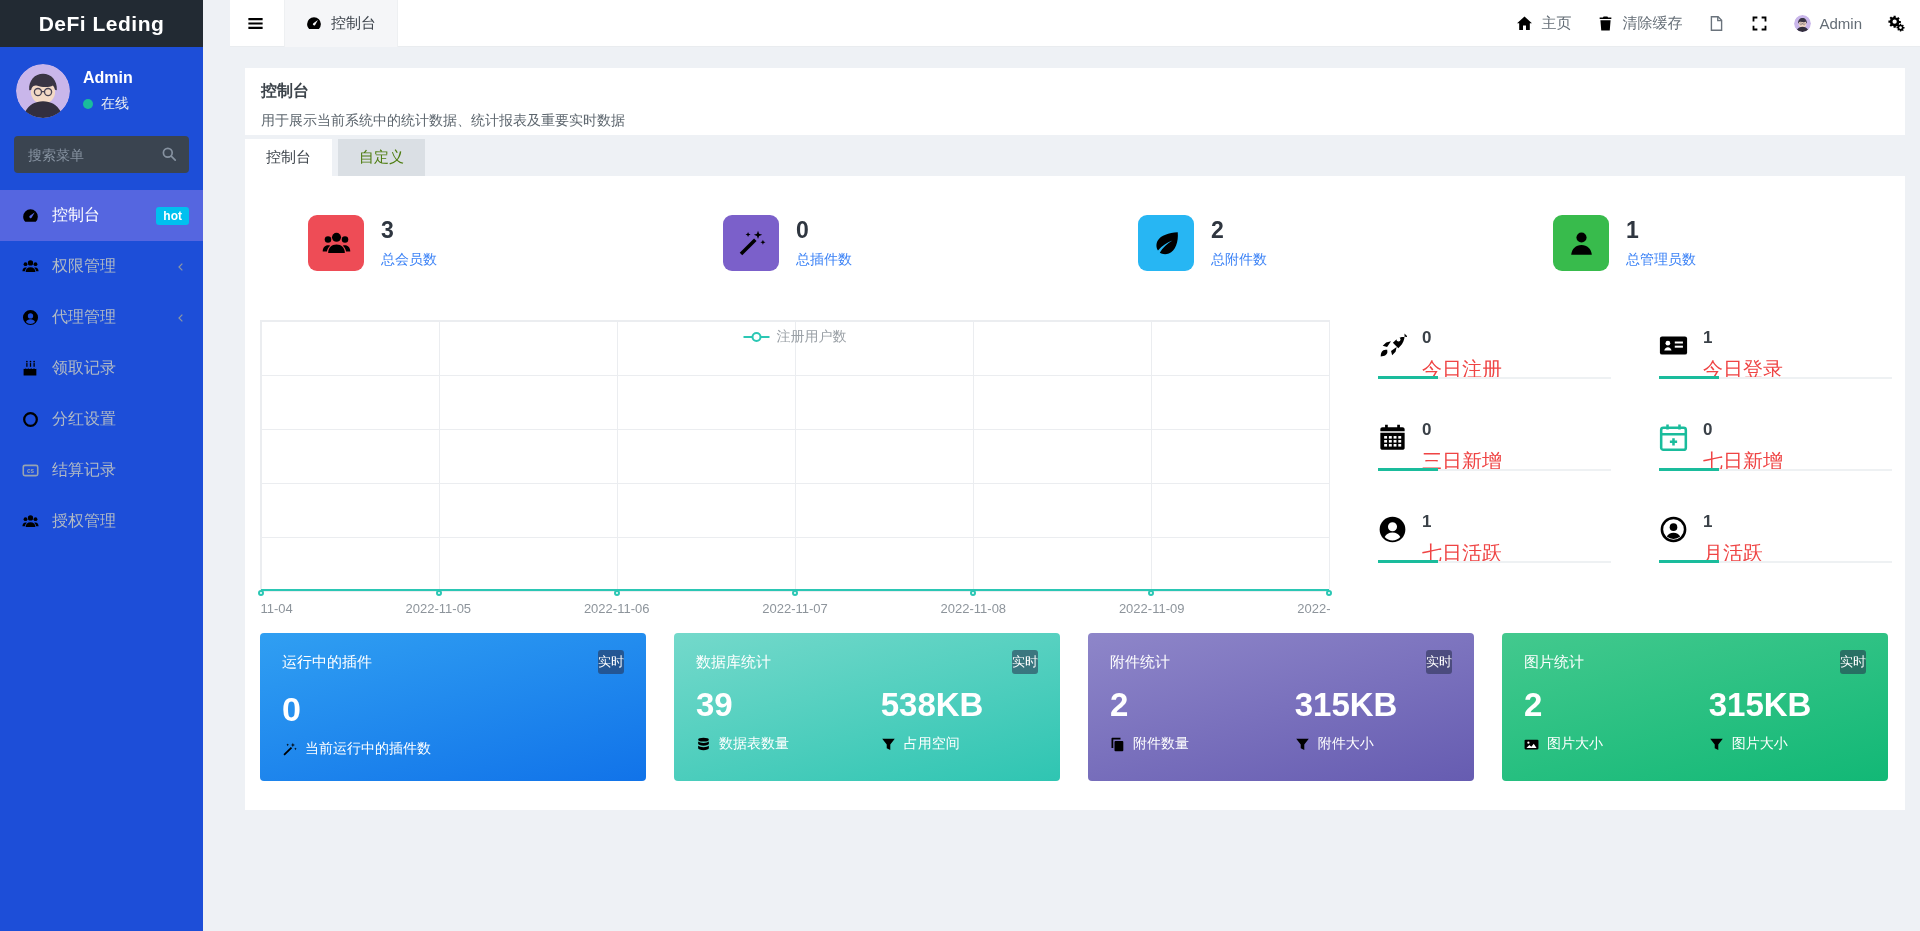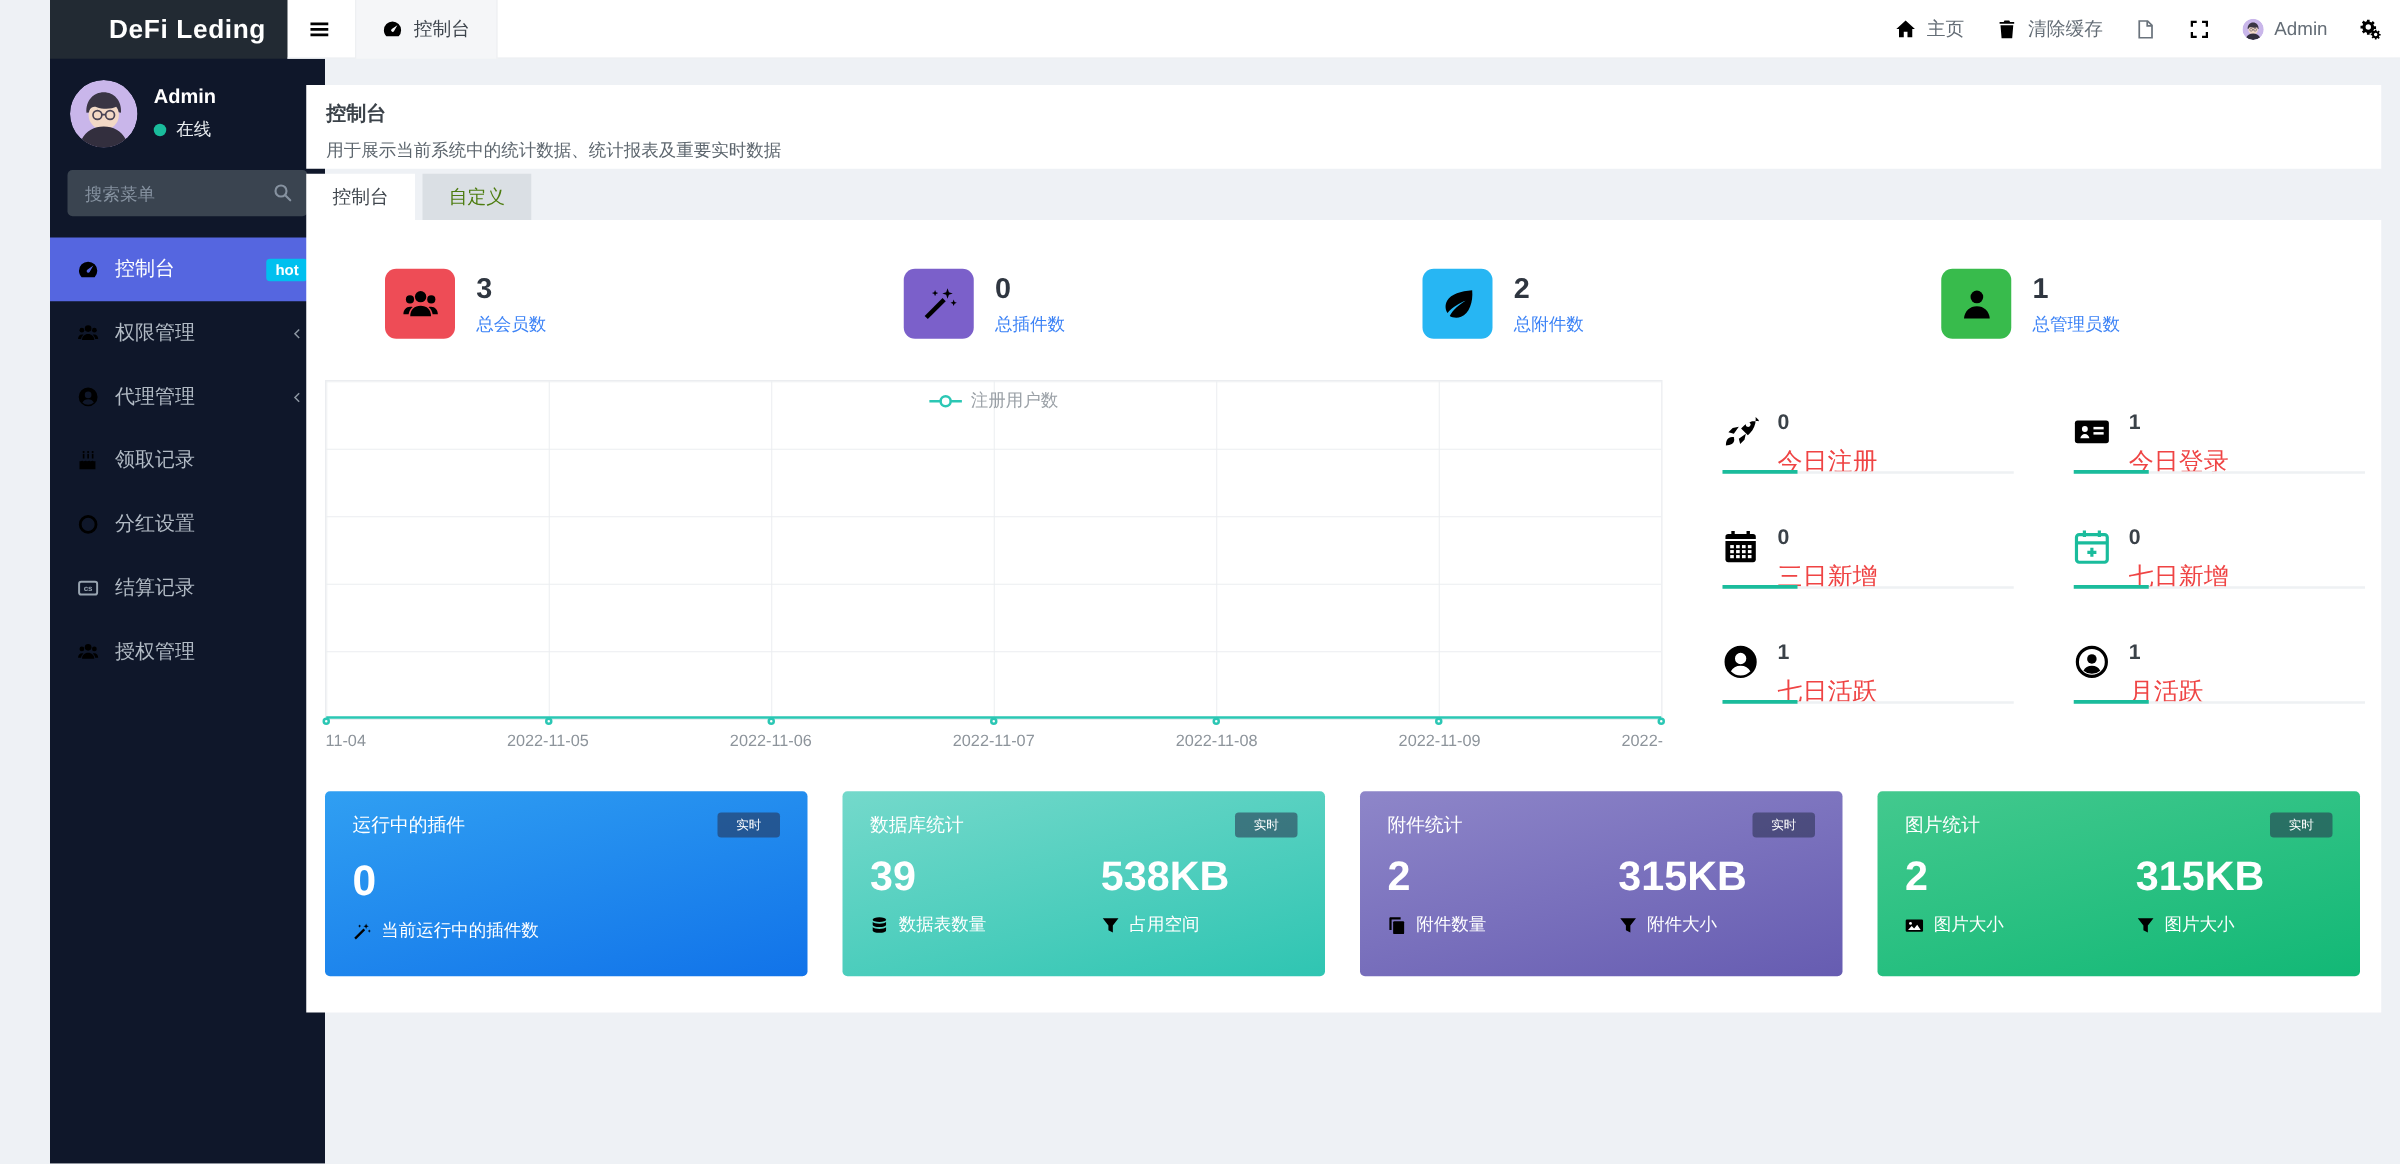--- a/index.html
+++ b/index.html
@@ -2,21 +2,21 @@
 <html><head>
 <meta charset="utf-8">
 <style>
   * { margin:0; padding:0; box-sizing:border-box; }
   html,body { background:#eef1f5; }
   #app{ position:relative; width:1920px; height:931px; overflow:hidden;
         background:#eef1f5; font-family:"Liberation Sans","DejaVu Sans",sans-serif; }
   svg{ display:block; }
 
   
-  .side{ position:absolute; left:0; top:0; width:220px; height:100%; background:#0f172a;margin-left:40px; }
+  .side{ position:absolute; left:0; top:0; width:203px; height:100%; background:#1d4ed8; }
   .logo{ height:47px; background:#222a33; color:#fff; display:flex; align-items:center;
          justify-content:center; font-size:21px; font-weight:bold; letter-spacing:.5px; cursor:pointer; }
   .userbox{ display:flex; align-items:center; gap:13px; padding:17px 16px 15px; }
   .avatar{ width:54px; height:54px; border-radius:50%; cursor:pointer; flex:none; }
   .uname{ color:#fff; font-size:16px; font-weight:bold; margin-bottom:8px; }
   .ustatus{ display:flex; align-items:center; gap:8px; color:#e9edf0; font-size:14px; }
   .dot{ width:10px; height:10px; border-radius:50%; background:#1abc9c; }
   .searchwrap{ position:relative; margin:3px 14px 17px; }
   .search{ width:100%; height:37px; background:#3a4450; border:none; border-radius:4px;
            color:#cfd6dd; font-size:14px; padding:0 36px 0 14px; outline:none; font-family:inherit; }
@@ -63,21 +63,21 @@
   
   .stat{ position:absolute; top:39px; display:flex; align-items:center; gap:17px; }
   .stat.s0{ left:63px; } .stat.s1{ left:478px; } .stat.s2{ left:893px; } .stat.s3{ left:1308px; }
   .siconbox{ width:56px; height:56px; border-radius:9px; display:flex; align-items:center;
              justify-content:center; color:#fff; flex:none; }
   .siconbox svg{ width:29px; height:29px; }
   .snum{ font-size:23px; font-weight:bold; color:#2f3640; margin-bottom:7px; }
   .slabel{ font-size:14px; color:#3b82f6; }
 
   
-  .chart{ position:absolute; left:15px; top:128px; width:1070px; height:296px; }
+  .chart{ position:absolute; left:15px; top:144px; width:1070px; height:296px; }
   .plot{ position:absolute; left:0; right:0; top:0; bottom:24px; border:1px solid #ebedf0;
          background-image:linear-gradient(to right,#ebedf0 1px,transparent 1px),
                           linear-gradient(to bottom,#ebedf0 1px,transparent 1px);
          background-size:calc(100%/6) calc(100%/5); }
   .legend{ position:absolute; top:8px; left:50%; transform:translateX(-50%); display:flex;
            align-items:center; gap:7px; color:#9aa0a6; font-size:14px; z-index:2; cursor:pointer; }
   .lgline{ width:26px; height:2px; background:#2bc7b4; position:relative; }
   .lgline::after{ content:''; position:absolute; left:50%; top:50%; transform:translate(-50%,-50%);
                   width:6px; height:6px; border:2px solid #2bc7b4; border-radius:50%; background:#fff; }
   .dline{ position:absolute; left:0; right:0; bottom:0; height:2px; background:#2bc7b4; }
@@ -96,21 +96,21 @@
   .ms svg{ width:29px; height:29px; color:#1abc9c; margin-top:3px; flex:none; }
   .msnum{ font-size:17px; font-weight:bold; color:#3a4148; margin-bottom:8px; }
   .mslabel{ font-size:20px; color:#ef4444; }
 
   
   .bcard{ position:absolute; top:457px; width:386px; height:148px; border-radius:4px;
           color:#fff; padding:17px 22px; }
   .bcard.c0{ left:15px; } .bcard.c1{ left:429px; } .bcard.c2{ left:843px; } .bcard.c3{ left:1257px; }
   .bhead{ display:flex; justify-content:space-between; align-items:center; }
   .btitle{ font-size:15px; }
-  .bbadge{ background:rgba(38,45,75,.55); font-size:10px; padding:3px 15px; border-radius:3px; }
+  .bbadge{ background:rgba(38,45,75,.55); font-size:13px; padding:3px 0; border-radius:3px; }
   .bval{ font-size:34px; font-weight:bold; margin-top:16px; }
   .bfoot{ display:flex; align-items:center; gap:8px; font-size:14px; margin-top:11px; }
   .bfoot svg{ width:15px; height:15px; color:#fff; }
   .bcols{ display:flex; margin-top:12px; }
   .bcol{ flex:1; }
   .bcol:first-child{ flex:0 0 54%; }
   .bcol .bval{ margin-top:0; font-size:33px; }
   .defs{ position:absolute; width:0; height:0; overflow:hidden; }
 </style>
 </head>

